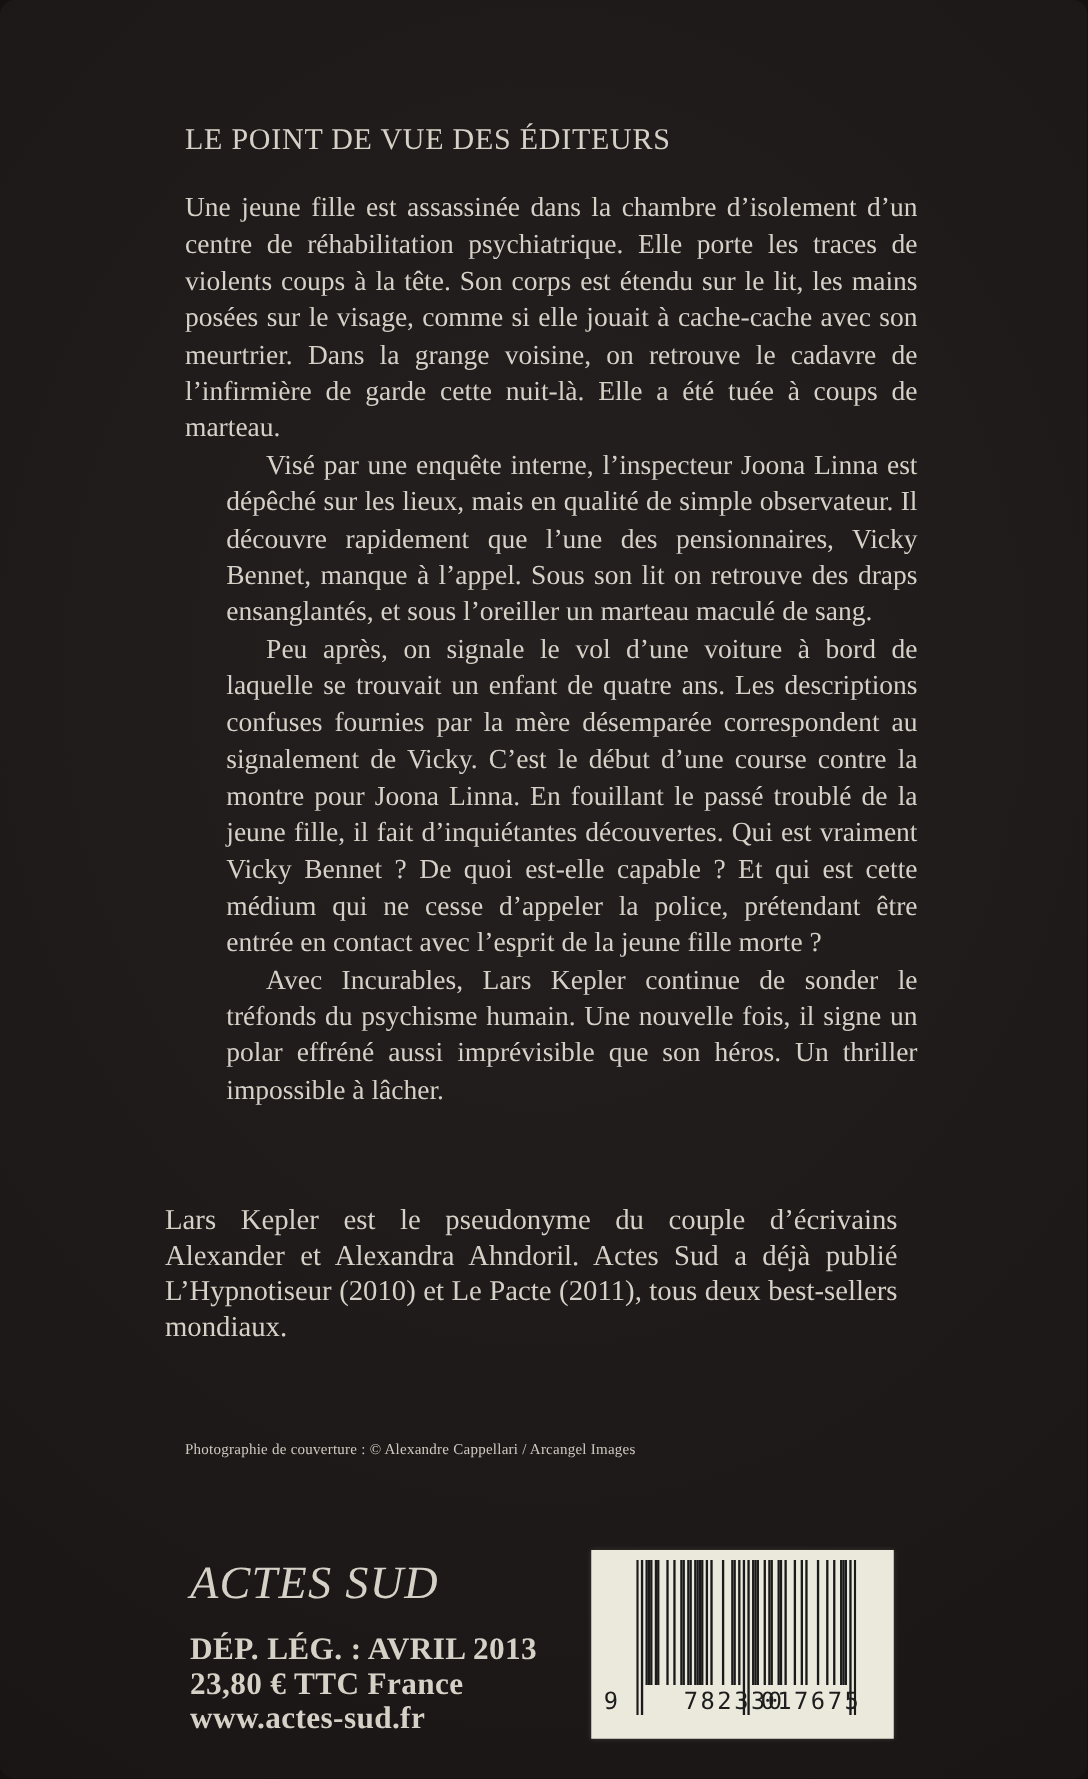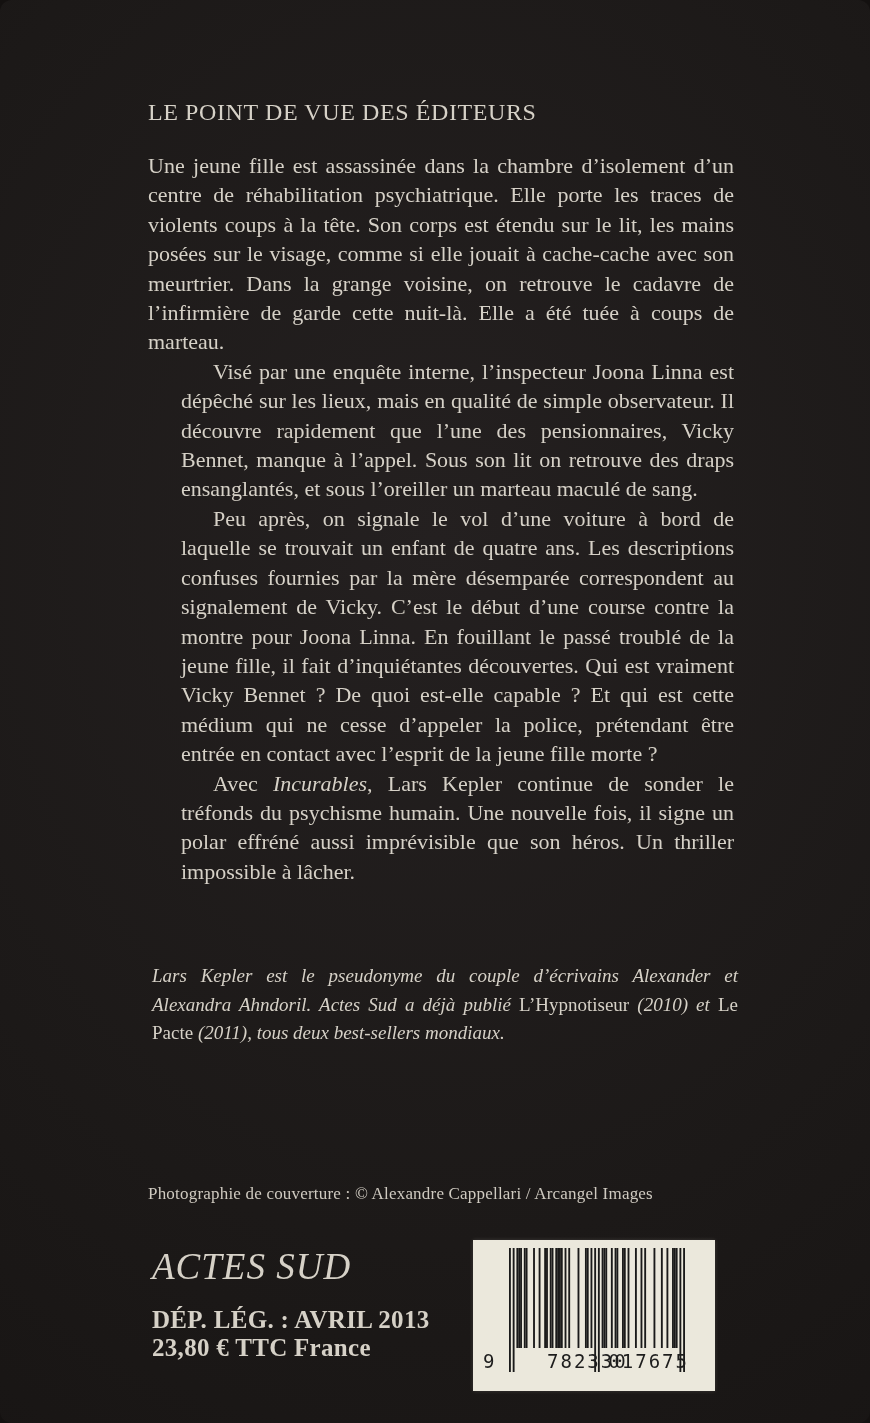--- a/index.html
+++ b/index.html
@@ -15,30 +15,30 @@
   .heading{
     position:absolute;left:148px;top:99px;
     font-size:24px;letter-spacing:0.6px;white-space:nowrap;
   }
   .synopsis{
     position:absolute;left:148px;top:151px;width:586px;
     font-size:22px;line-height:29.4px;text-align:justify;
   }
   .synopsis p{margin:0;}
   .synopsis p.ind{text-indent:1.45em;margin-left:33px;}
-  .it{font-style:italic;}
+  .it{}
   .rm{font-style:normal;}
   .author-note{
-    position:absolute;left:152px;top:962px;width:586px;
-    font-size:19px;line-height:28.5px;text-align:justify;
+    position:absolute;left:132px;top:962px;width:586px;
+    font-size:23px;line-height:28.5px;text-align:justify;
   }
   .author-note p{margin:0;}
   .credit{
-    position:absolute;left:148px;top:1184px;
-    font-size:17px;letter-spacing:0.2px;color:#cfcac0;white-space:nowrap;
+    position:absolute;left:148px;top:1152px;
+    font-size:12px;letter-spacing:0.2px;color:#cfcac0;white-space:nowrap;
   }
   .isbn-line{
     position:absolute;left:473px;top:1206px;width:242px;
     text-align:center;font-size:18.5px;letter-spacing:0.4px;white-space:nowrap;margin-top:41px;
   }
   .barcode-label{
     position:absolute;left:473px;top:1240px;width:242px;height:151px;
     background:#ebe8dc;box-shadow:0 0 4px rgba(255,255,250,0.15);
   }
   .barcode-svg{position:absolute;left:36px;top:8px;width:176px;height:124px;}
@@ -133,15 +133,16 @@
     <span class="bd bd-lead">9</span>
     <span class="bd bd-g1">782330</span>
     <span class="bd bd-g2">017675</span>
   </div>
 
   <div class="publisher">ACTES SUD</div>
 
   <div class="imprint">
     <div>DÉP. LÉG. : AVRIL 2013</div>
     <div>23,80 € TTC France</div>
+    <div>www.actes-sud.fr</div>
   </div>
 
 </div>
 
 </body></html>

